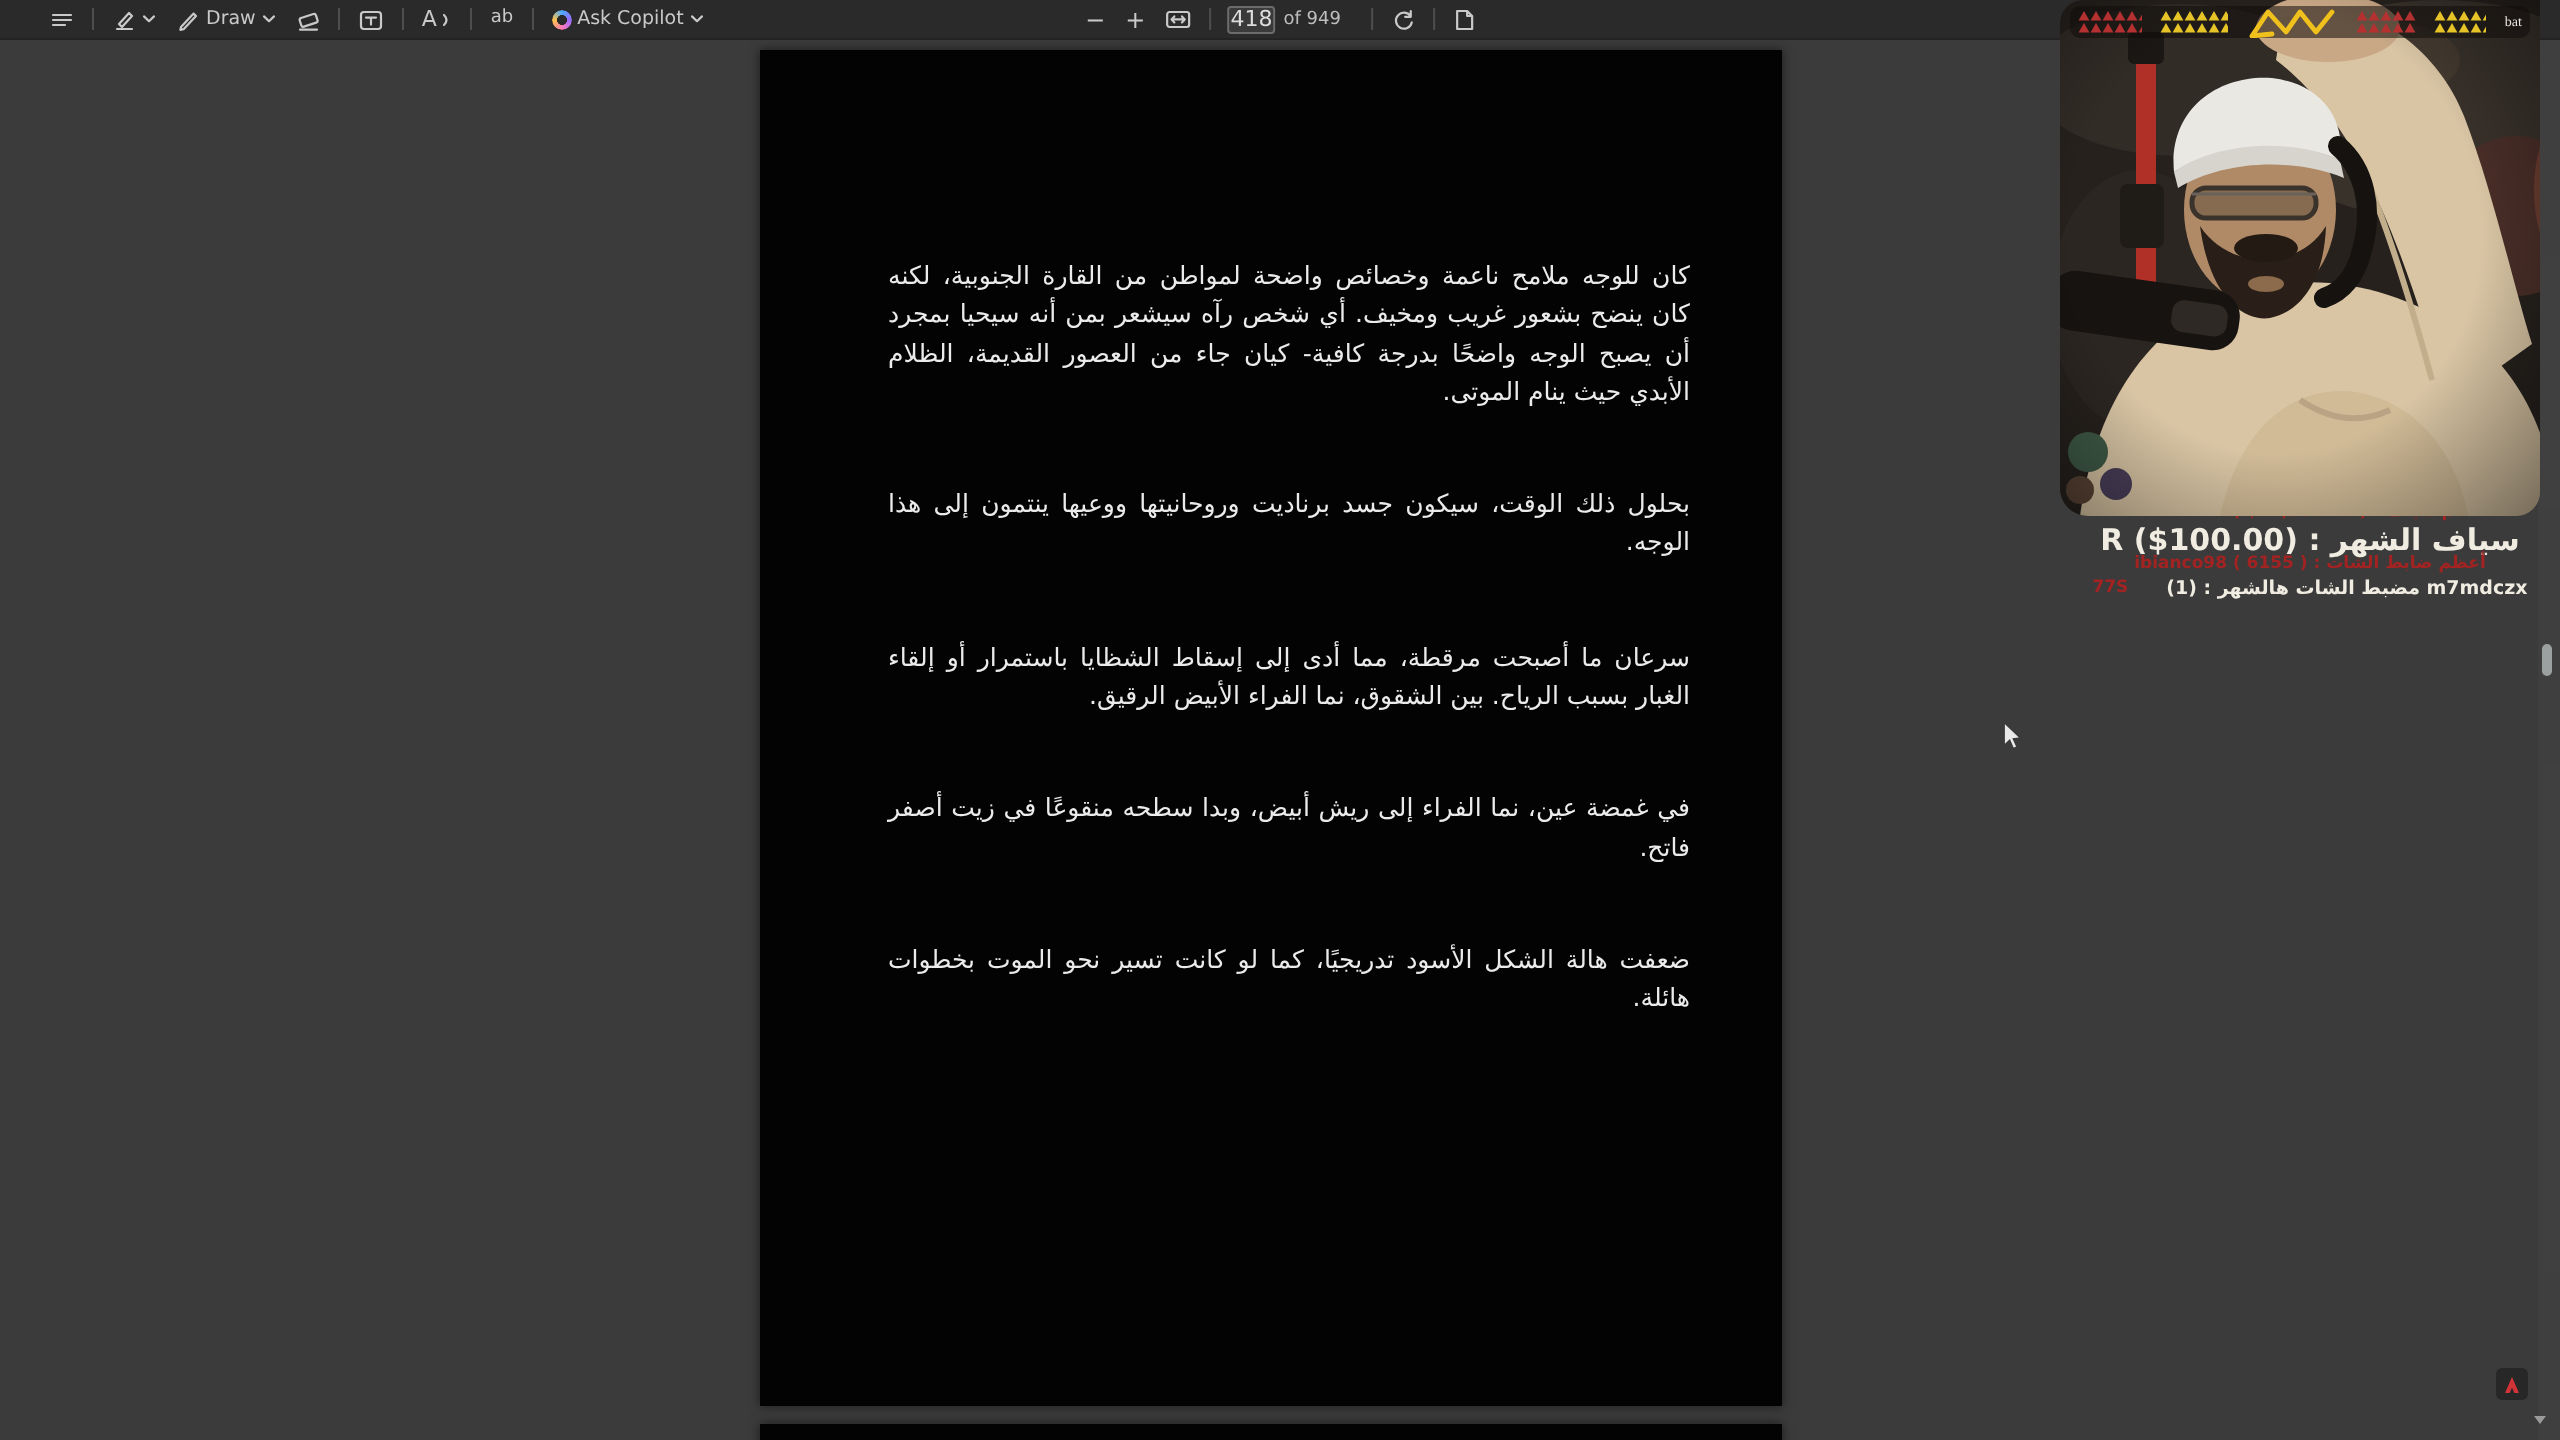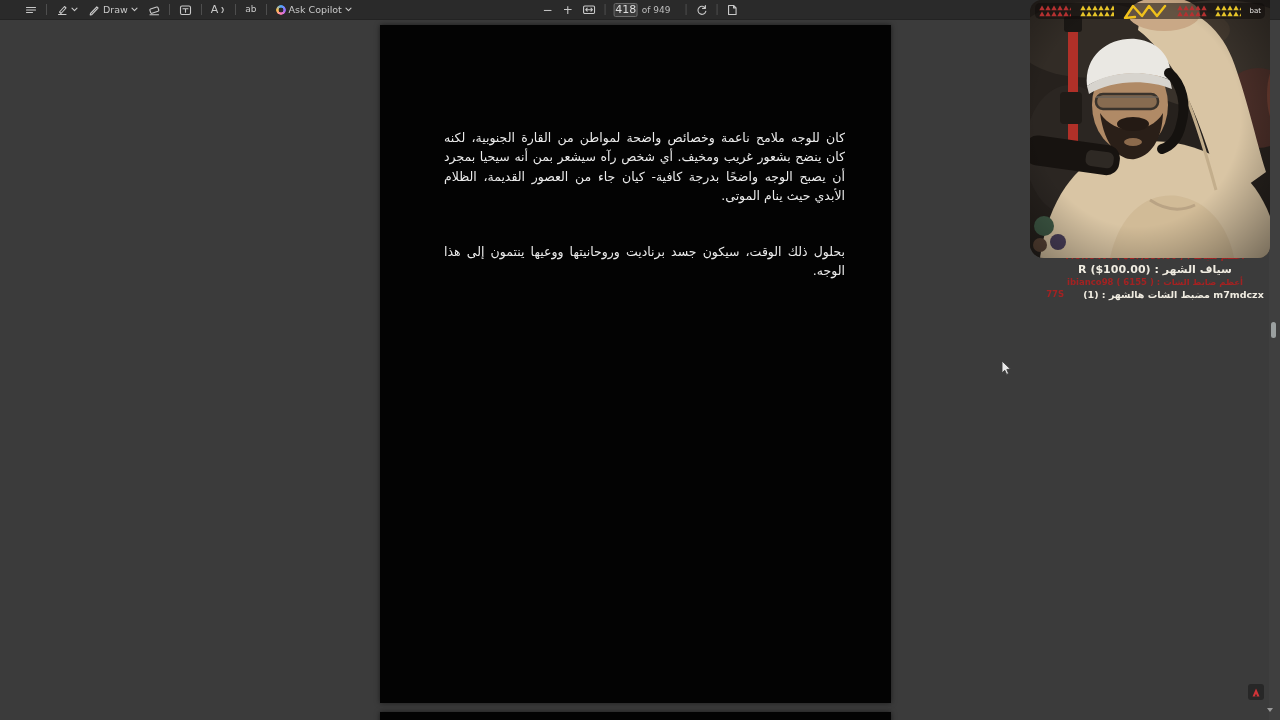--- a/index.html
+++ b/index.html
@@ -51,35 +51,35 @@
   .scroll-thumb { position:absolute; left:1271px; top:322px; width:5px; height:16px;
                   background:#9ba0a0; border-radius:2.5px; z-index:3; }
   .scroll-down { position:absolute; left:1266px; top:707px; z-index:3; }
   .adobe { position:absolute; left:1248px; top:684px; width:16px; height:16px;
            background:#272727; border-radius:3px; display:flex; align-items:center;
            justify-content:center; z-index:3; cursor:pointer; }
   .cursor { position:absolute; left:1001px; top:360px; z-index:20; }
 
   
   .webcam { position:absolute; top:0; left:1030px; width:240px; height:258px;
-            border-radius:12px 0 12px 14px; overflow:hidden; background:#241f1b; z-index:10; }
+            border-radius:12px 0 12px 14px; overflow:hidden; background:#241f1b; z-index:10;font-family:Liberation Serif, serif; }
   .webcam-photo { position:absolute; inset:0; }
   .vignette { position:absolute; inset:0;
               background:radial-gradient(ellipse at 45% 45%, transparent 55%, rgba(0,0,0,.45)); }
   .banner { position:absolute; top:3px; left:5px; right:5px; height:16px; z-index:2;
             display:flex; align-items:center; justify-content:space-between;
             background:rgba(16,13,11,0.55); border-radius:5px; padding:0 4px; }
   .corner-label { color:#e6e4e0; font-size:7px; line-height:8px; }
 
   
   .stats { position:absolute; top:251px; left:1030px; width:250px; z-index:4;
            text-align:center; direction:rtl; }
   .stat-red { color:#a32222; font-size:8.5px; font-weight:bold; line-height:11.5px;
               white-space:nowrap; }
-  .stat-white { color:#f0ece1; font-size:11px; font-weight:bold; line-height:14px;
+  .stat-white { color:#f0ece1; font-size:15px; font-weight:bold; line-height:14px;
                 white-space:nowrap; }
   .stat-row4 { display:flex; direction:ltr; justify-content:center; align-items:center;
                gap:19px; line-height:13px; }
   .stat-white2 { color:#f0ece1; font-size:9.5px; font-weight:bold; white-space:nowrap; }
   .frag-red { color:#a32222; font-size:8.5px; font-weight:bold; }
 </style>
 </head>
 <body>
 
 <div class="screen">
@@ -172,20 +172,23 @@
           </svg>
       </button>
     </div>
   </div>
 
   <div class="viewport">
     <div class="page page1">
       <div class="textblock">
         <p>كان للوجه ملامح ناعمة وخصائص واضحة لمواطن من القارة الجنوبية، لكنه كان ينضح بشعور غريب ومخيف. أي شخص رآه سيشعر بمن أنه سيحيا بمجرد أن يصبح الوجه واضحًا بدرجة كافية- كيان جاء من العصور القديمة، الظلام الأبدي حيث ينام الموتى.</p>
         <p>بحلول ذلك الوقت، سيكون جسد برناديت وروحانيتها ووعيها ينتمون إلى هذا الوجه.</p>
+        <p>سرعان ما أصبحت مرقطة، مما أدى إلى إسقاط الشظايا باستمرار أو إلقاء الغبار بسبب الرياح. بين الشقوق، نما الفراء الأبيض الرقيق.</p>
+        <p>في غمضة عين، نما الفراء إلى ريش أبيض، وبدا سطحه منقوعًا في زيت أصفر فاتح.</p>
+        <p>ضعفت هالة الشكل الأسود تدريجيًا، كما لو كانت تسير نحو الموت بخطوات هائلة.</p>
       </div>
     </div>
     <div class="page page2"></div>
   </div>
 
   <div class="scroll-track"></div>
   <div class="scroll-thumb"></div>
   <svg class="scroll-down" width="8" height="6">
       <path d="M1 1 L4 5 L7 1 Z" fill="#9a9a9a"></path>
     </svg>

